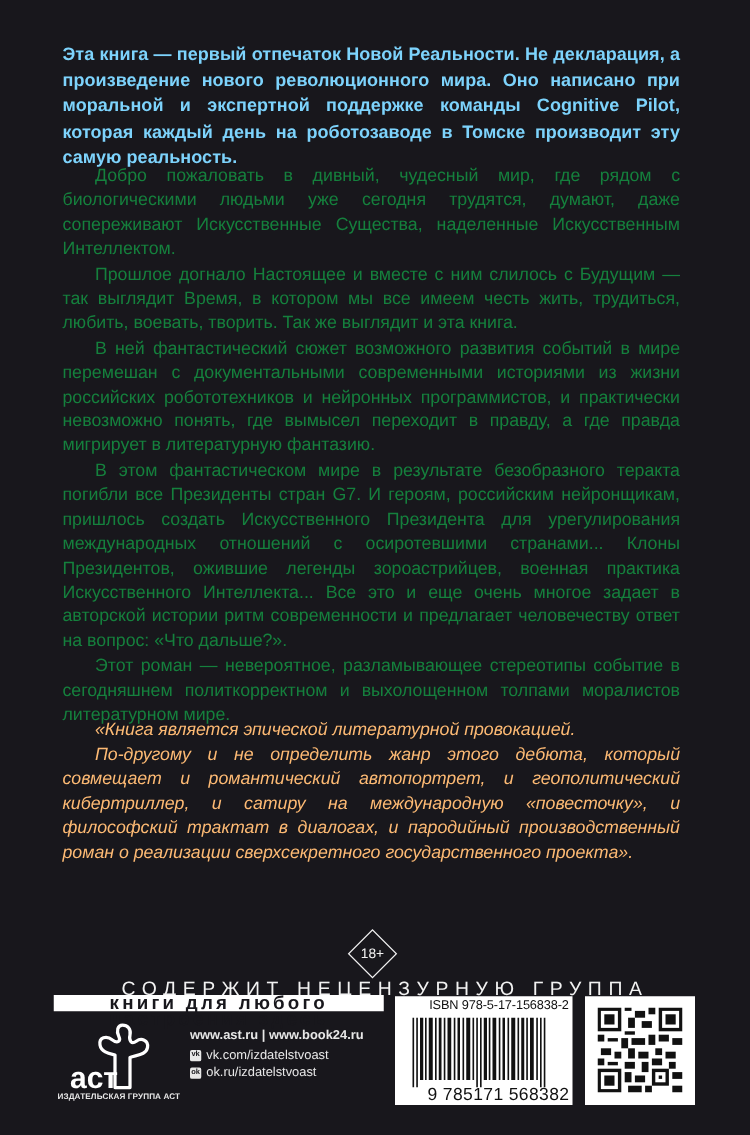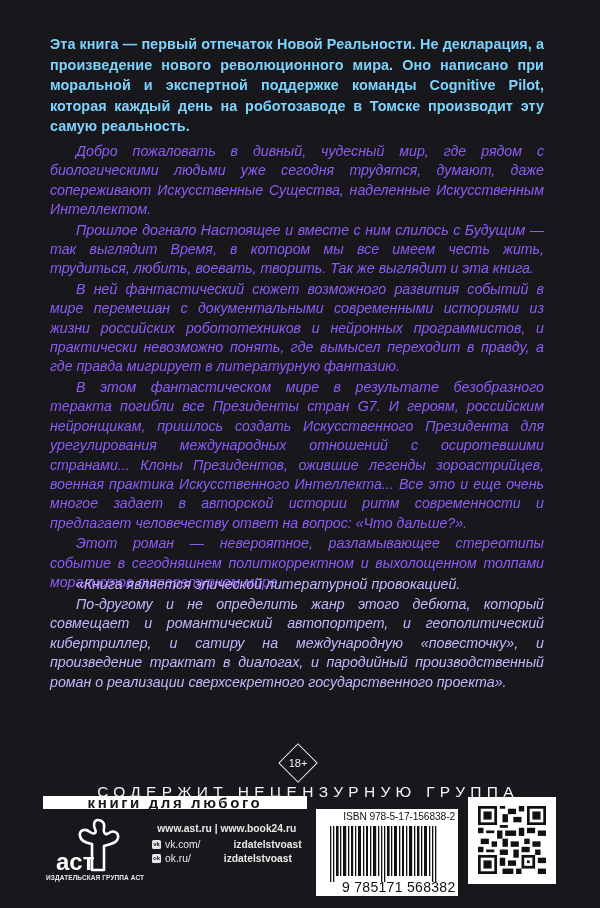--- a/index.html
+++ b/index.html
@@ -13,34 +13,33 @@
   .intro {
     top: 34px;
     font-weight: bold;
     font-size: 14.4px;
     line-height: 20.6px;
     color: #7dd3fc;
     letter-spacing: 0.05px;
   }
 
   .body {
-    top: 142px;
+    top: 132px;
     font-size: 14.2px;
     line-height: 19.4px;
-    color: #8b5cf6;
-    font-style: italic;
+    color: #15803d;
   }
   .body p { text-indent: 26px; margin-bottom: 1px; }
 
   .quote {
     top: 575px;
     font-style: italic;
     font-size: 14.2px;
     line-height: 19.5px;
-    color: #c4b5fd;
+    color: #fdba74;
   }
   .quote p { text-indent: 26px; }
 
   .attribution {
     position: absolute;
     right: 60px;
     top: 682px;
     text-align: right;
     font-style: italic;
     font-size: 13.8px;
@@ -112,41 +111,40 @@
   }
 
   .links {
     position: absolute;
     left: 152px; top: 823px;
     color: #e8e8e8;
     font-size: 10px;
   }
   .links .web { font-weight: bold; font-size: 10.3px; margin-bottom: 5px; text-align: center; }
   .links .social { display: flex; align-items: center; margin-bottom: 3px; font-size: 10.3px; }
-  .links .social b { font-weight: bold; margin-left: 33px; }
+  .links .social b { font-weight: normal; }
   .social-icon {
     width: 9px; height: 9px;
     background: #e8e8e8;
     color: #18171c;
     border-radius: 1.5px;
     font-size: 6px;
     font-weight: bold;
     line-height: 9px;
     text-align: center;
     margin-right: 4px;
     flex: 0 0 9px;
   }
 
   .barcode {
     position: absolute;
     left: 316px; top: 797px;
     width: 142px; height: 87px;
     background: #ffffff;
     color: #111;
-    margin-top: 12px;
   }
   .barcode .isbn {
     position: absolute; left: 0; top: 2px; width: 142px;
     text-align: right; padding-right: 3px;
     font-size: 10.2px; letter-spacing: -0.1px;
   }
   .barcode svg { position: absolute; left: 8px; top: 17px; }
   .barcode .digits {
     position: absolute; left: 1px; top: 70px;
     font-size: 14px; letter-spacing: 0.3px; white-space: pre;
@@ -172,21 +170,21 @@
   <div class="text-block body">
     <p>Добро пожаловать в дивный, чудесный мир, где рядом с биологическими людьми уже сегодня трудятся, думают, даже сопереживают Искусственные Существа, наделенные Искусственным Интеллектом.</p>
     <p>Прошлое догнало Настоящее и вместе с ним слилось с Будущим — так выглядит Время, в котором мы все имеем честь жить, трудиться, любить, воевать, творить. Так же выглядит и эта книга.</p>
     <p>В ней фантастический сюжет возможного развития событий в мире перемешан с документальными современными историями из жизни российских робототехников и нейронных программистов, и практически невозможно понять, где вымысел переходит в правду, а где правда мигрирует в литературную фантазию.</p>
     <p>В этом фантастическом мире в результате безобразного теракта погибли все Президенты стран G7. И героям, российским нейронщикам, пришлось создать Искусственного Президента для урегулирования международных отношений с осиротевшими странами... Клоны Президентов, ожившие легенды зороастрийцев, военная практика Искусственного Интеллекта... Все это и еще очень многое задает в авторской истории ритм современности и предлагает человечеству ответ на вопрос: «Что дальше?».</p>
     <p>Этот роман — невероятное, разламывающее стереотипы событие в сегодняшнем политкорректном и выхолощенном толпами моралистов литературном мире.</p>
   </div>
 
   <div class="text-block quote">
     <p>«Книга является эпической литературной провокацией.</p>
-    <p>По-другому и не определить жанр этого дебюта, который совмещает и романтический автопортрет, и геополитический кибертриллер, и сатиру на международную «повесточку», и произведение трактат в диалогах, и пародийный производственный роман о реализации сверхсекретного государственного проекта».</p>
+    <p>По-другому и не определить жанр этого дебюта, который совмещает и романтический автопортрет, и геополитический кибертриллер, и сатиру на международную «повесточку», и философский трактат в диалогах, и пародийный производственный роман о реализации сверхсекретного государственного проекта».</p>
   </div>
 
 
   <div class="warning">
     <div class="age-badge">
       <div class="diamond"></div>
       <div class="age-text">18+</div>
     </div>
     <div class="warning-text">СОДЕРЖИТ НЕЦЕНЗУРНУЮ ГРУППА</div>
   </div>

